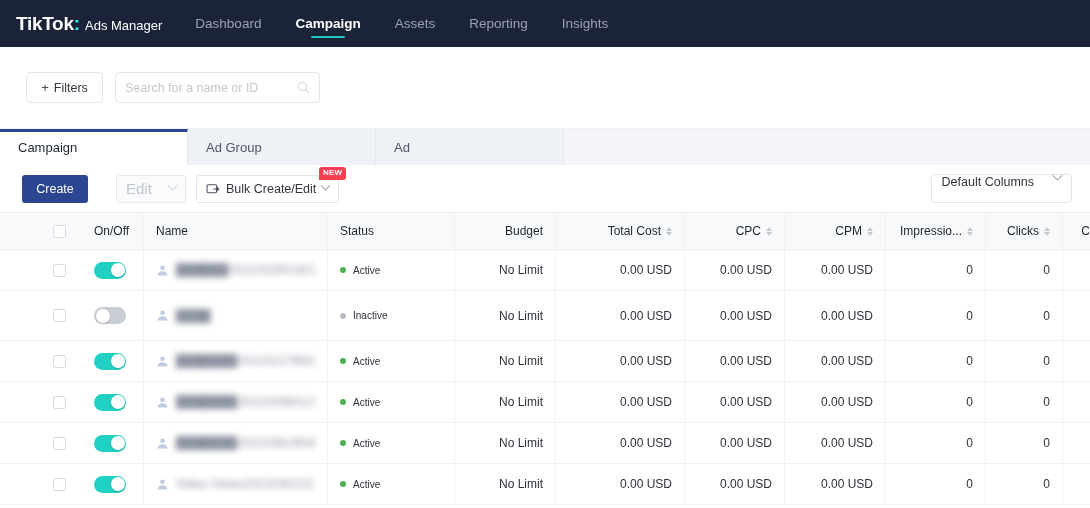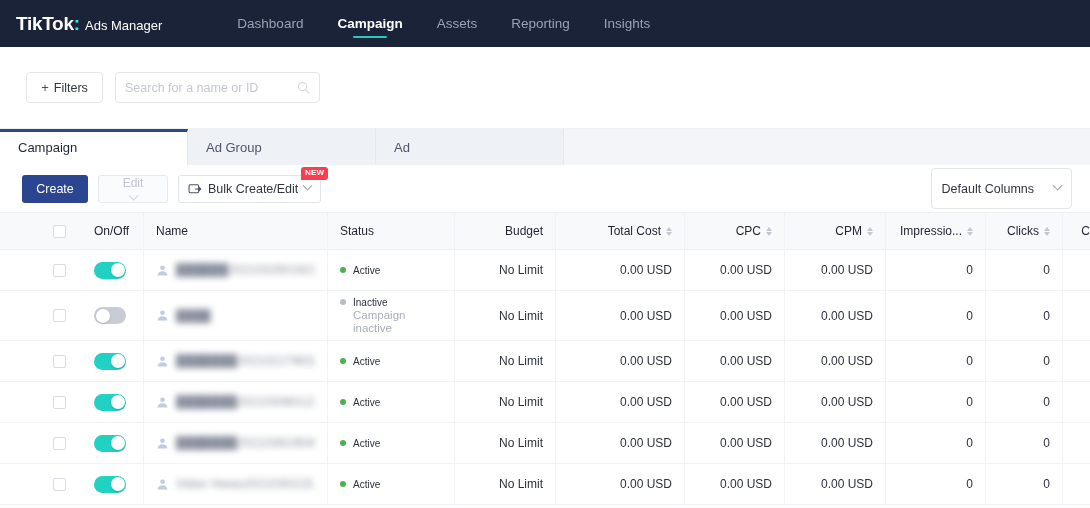--- a/index.html
+++ b/index.html
@@ -17,21 +17,21 @@
     background: #1b2338;
     display: flex;
     align-items: center;
     padding-left: 16px;
     position: relative;
   }
   .brand {
     display: flex;
     align-items: baseline;
     color: #ffffff;
-    margin-right: 58px;
+    margin-right: 16px;
     white-space: nowrap;
   }
   .brand-tiktok {
     font-size: 19px;
     font-weight: bold;
     letter-spacing: -0.3px;
   }
   .brand-colon { font-size: 19px; font-weight: bold; color: #25f4ee; margin: 0 1px 0 0; }
   .brand-sub {
     font-size: 13px;
@@ -162,34 +162,33 @@
     min-width: 66px;
     background: #2b4590;
     color: #ffffff;
     border: none;
     border-radius: 3px;
     font-size: 12.5px;
     font-family: "Liberation Sans", sans-serif;
     cursor: pointer;
   }
   .btn-edit {
-    margin-left: 10px;
+    margin-left: 28px;
     height: 28px;
     width: 70px;
     border: 1px solid #e6e9ee;
     background: #fafbfc;
     border-radius: 3px;
-    font-size: 12px;
+    font-size: 15px;
     color: #c0c4cc;
     display: flex;
     align-items: center;
     justify-content: space-between;
     padding: 0 9px;
     cursor: not-allowed;
-    flex-direction: column;
   }
   .btn-bulk {
     margin-left: 10px;
     height: 28px;
     border: 1px solid #e0e3e9;
     background: #ffffff;
     border-radius: 3px;
     font-size: 12.5px;
     color: #31353f;
     display: flex;
@@ -216,28 +215,28 @@
   .caret {
     display: inline-block;
     width: 7px; height: 7px;
     border-right: 1.3px solid #9aa0ab;
     border-bottom: 1.3px solid #9aa0ab;
     transform: rotate(45deg) translate(-2px,-2px);
   }
   .caret.light { border-color: #ccd0d8; }
   .spacer { flex: 1; }
   .btn-columns {
-    height: 41px;
+    height: 29px;
     border: 1px solid #e2e5ea;
     background: #ffffff;
     border-radius: 4px;
     font-size: 12.5px;
     color: #31353f;
     display: flex;
-    align-items: center;
+    align-items: flex-start;
     gap: 20px;
     padding: 0 10px;
     cursor: pointer;
   }
 
   
   .table {
     width: 1090px;
     border-top: 1px solid #eceef2;
     font-size: 12px;
@@ -539,21 +538,20 @@
             </svg>
             <span class="name-txt">████</span>
           </div>
         </div>
         <div class="tcell c-status">
           <div class="status-wrap">
             <div class="status-line">
               <span class="dot gray"></span>
               <span class="status-txt">Inactive</span>
             </div>
-            <div class="status-sub">Campaign inactive</div>
           </div>
         </div>
         <div class="tcell c-budget">
           <span class="muted">No Limit</span>
         </div>
         <div class="tcell c-cost">
           <span class="muted">0.00 USD</span>
         </div>
         <div class="tcell c-cpc">
           <span class="muted">0.00 USD</span>

